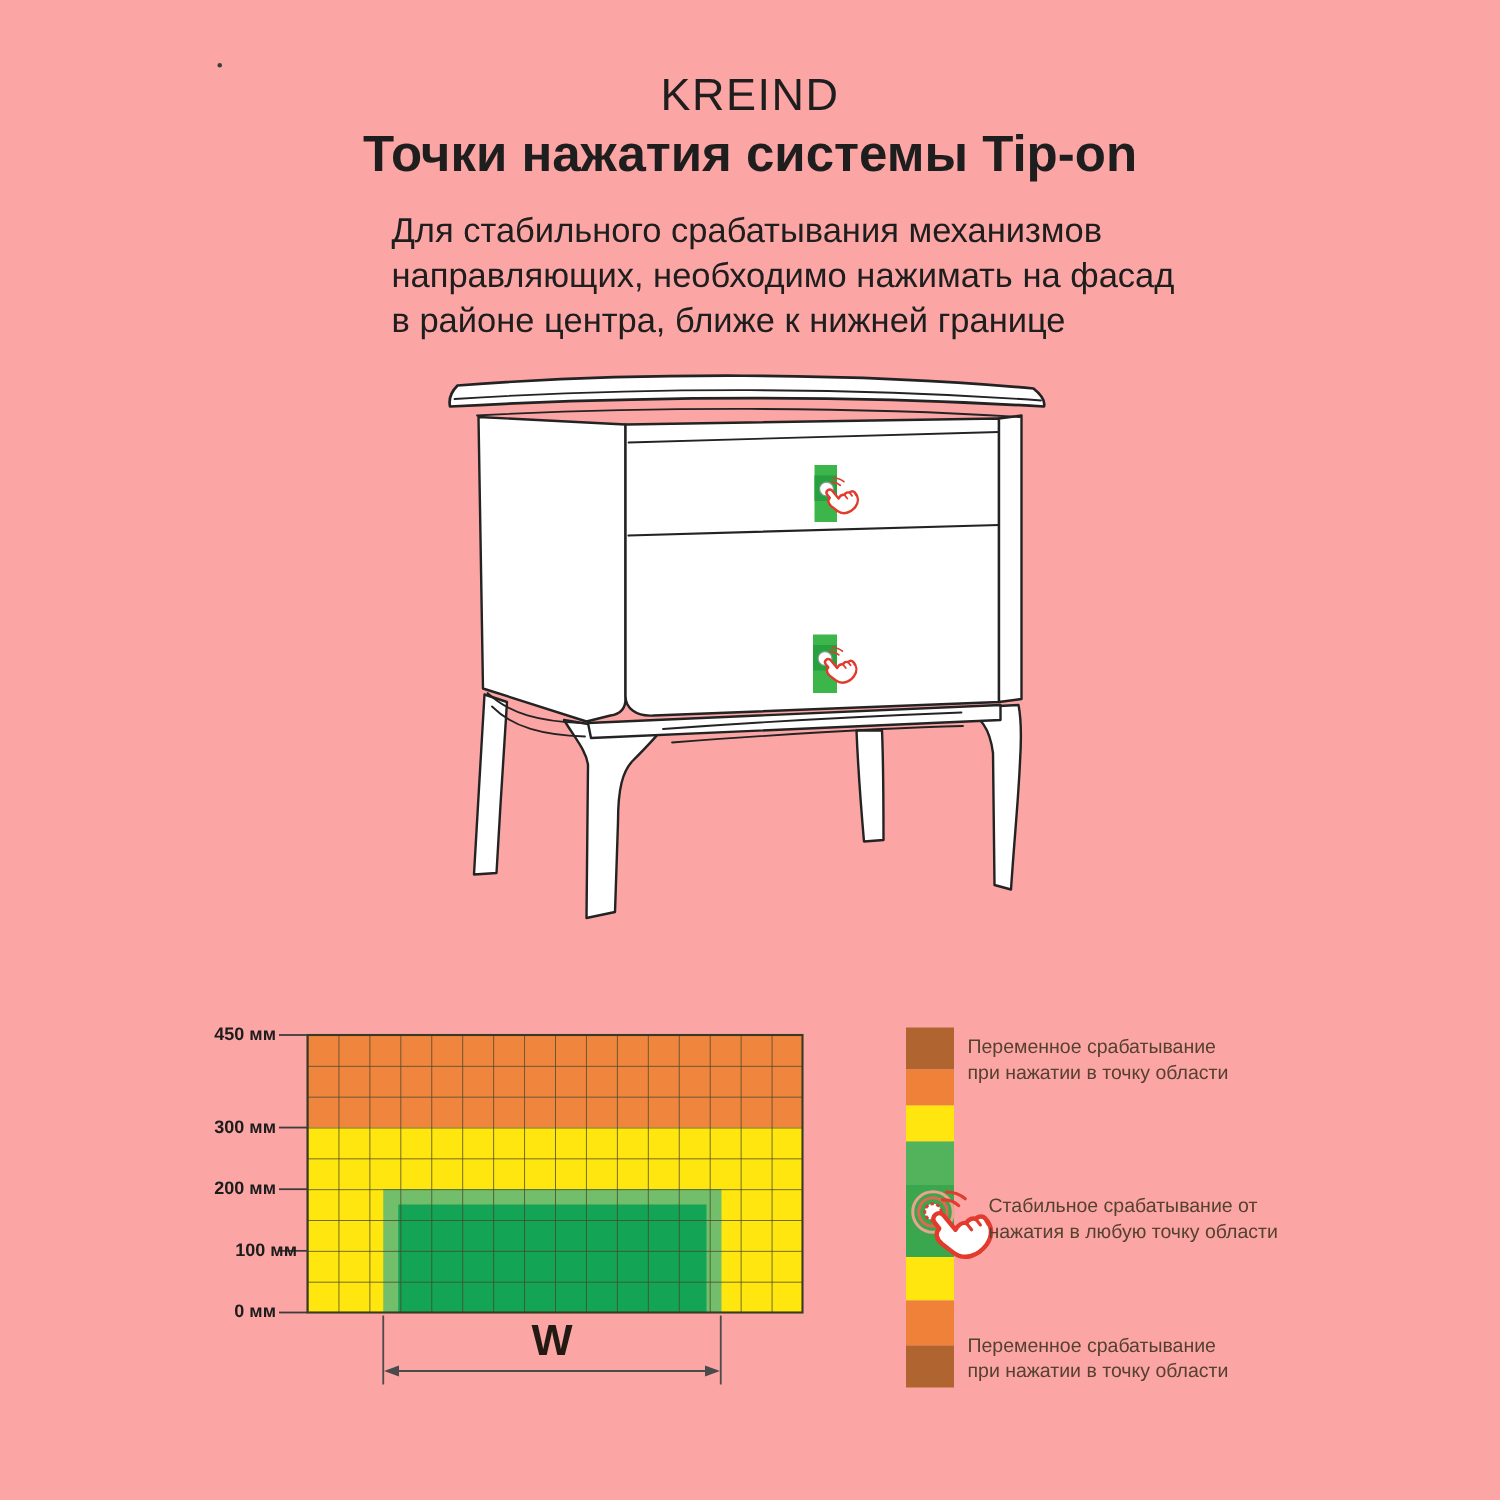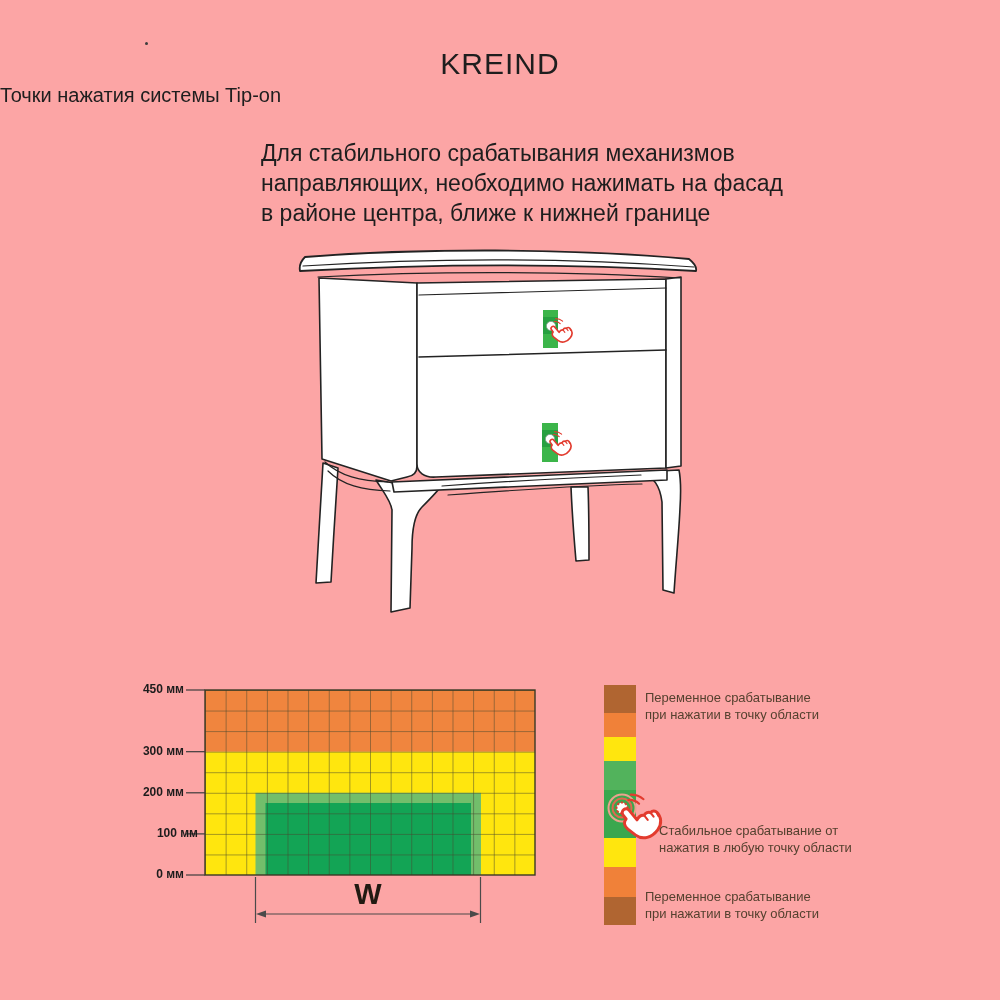--- a/index.html
+++ b/index.html
@@ -6,22 +6,22 @@
   .page{
     position:relative;width:1000px;height:1000px;background:#fca5a5;overflow:hidden;
     font-family:"Liberation Sans", sans-serif;color:var(--ink-text);
   }
   .abs{position:absolute;}
   .brand{
     left:0;right:0;top:47px;text-align:center;
     font-size:30px;font-weight:500;letter-spacing:1px;color:var(--ink-text);
   }
   .subtitle{
-    left:0;right:0;top:84px;text-align:left;
-    font-size:20px;font-weight:400;color:var(--ink-text);
+    left:0;right:0;top:84px;text-align:center;
+    font-size:34px;font-weight:700;color:var(--ink-text);
   }
   .intro{
     left:261px;top:138px;font-size:23px;line-height:30px;
     white-space:pre-line;color:var(--ink-text);
   }
   .axis-label{
     width:70px;text-align:right;font-size:12px;font-weight:700;color:#1c1c1c;
   }
   .w-label{
     left:338px;top:878px;width:60px;text-align:center;
@@ -182,18 +182,18 @@
   <div class="abs axis-label" style="left:114px;top:682px;">450 мм</div>
   <div class="abs axis-label" style="left:114px;top:744px;">300 мм</div>
   <div class="abs axis-label" style="left:114px;top:785px;">200 мм</div>
   <div class="abs axis-label" style="left:128px;top:826px;">100 мм</div>
   <div class="abs axis-label" style="left:114px;top:867px;">0 мм</div>
 
   <div class="abs w-label">W</div>
 
   <div class="abs legend-label" style="left:645px;top:690px;">Переменное срабатывание
 при нажатии в точку области</div>
-  <div class="abs legend-label" style="left:659px;top:796px;margin-top:27px;">Стабильное срабатывание от
+  <div class="abs legend-label" style="left:659px;top:796px;">Стабильное срабатывание от
 нажатия в любую точку области</div>
   <div class="abs legend-label" style="left:645px;top:889px;">Переменное срабатывание
 при нажатии в точку области</div>
 
 </div>
 
 </body></html>

